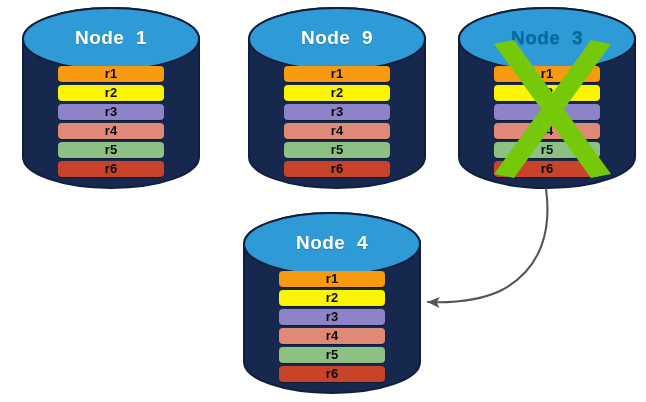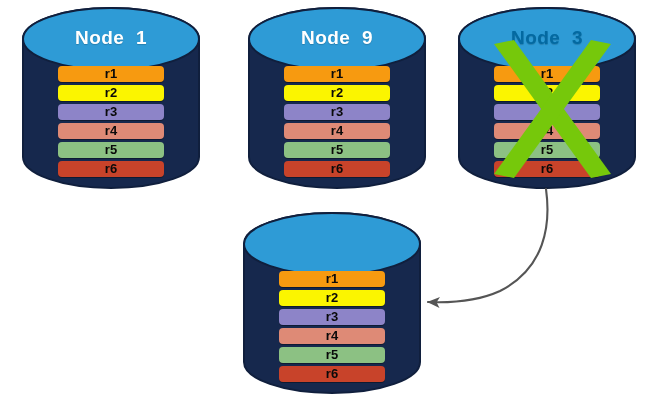--- a/index.html
+++ b/index.html
@@ -140,20 +140,21 @@
           <polygon points="36,36 56,32 153,166 133,170"></polygon>
           <polygon points="133,32 153,36 56,170 36,166"></polygon>
         </g>
       </svg>
     </div>
     <div class="node" style="left: 243px; top: 213px; width: 178px; height: 180px;">
       <svg class="node-svg" width="178" height="180" viewBox="0 0 178 180">
         <path d="M1,31 L1,149 A88,31 0 0 0 177,149 L177,31 A88,31 0 0 0 1,31 Z" fill="#16284d" stroke="#101f3d" stroke-width="2"></path>
         <ellipse cx="89" cy="31" rx="88" ry="31" fill="#2e9bd6" stroke="#101f3d" stroke-width="2"></ellipse>
       </svg>
+      <div class="node-title" style="top: 19px; color: rgb(255, 255, 255);">Node  4</div>
       <div class="rows" style="top: 58px;">
         <div class="row-bar" style="background: rgb(247, 154, 16); width: 106.8px; color: rgb(10, 10, 10);">r1</div>
         <div class="row-bar" style="background: rgb(251, 245, 0); width: 106.8px; color: rgb(10, 10, 10);">r2</div>
         <div class="row-bar" style="background: rgb(141, 132, 200); width: 106.8px; color: rgb(10, 10, 10);">r3</div>
         <div class="row-bar" style="background: rgb(222, 138, 118); width: 106.8px; color: rgb(10, 10, 10);">r4</div>
         <div class="row-bar" style="background: rgb(140, 193, 131); width: 106.8px; color: rgb(10, 10, 10);">r5</div>
         <div class="row-bar" style="background: rgb(200, 67, 42); width: 106.8px; color: rgb(10, 10, 10);">r6</div>
       </div>
     </div>
   </div>

